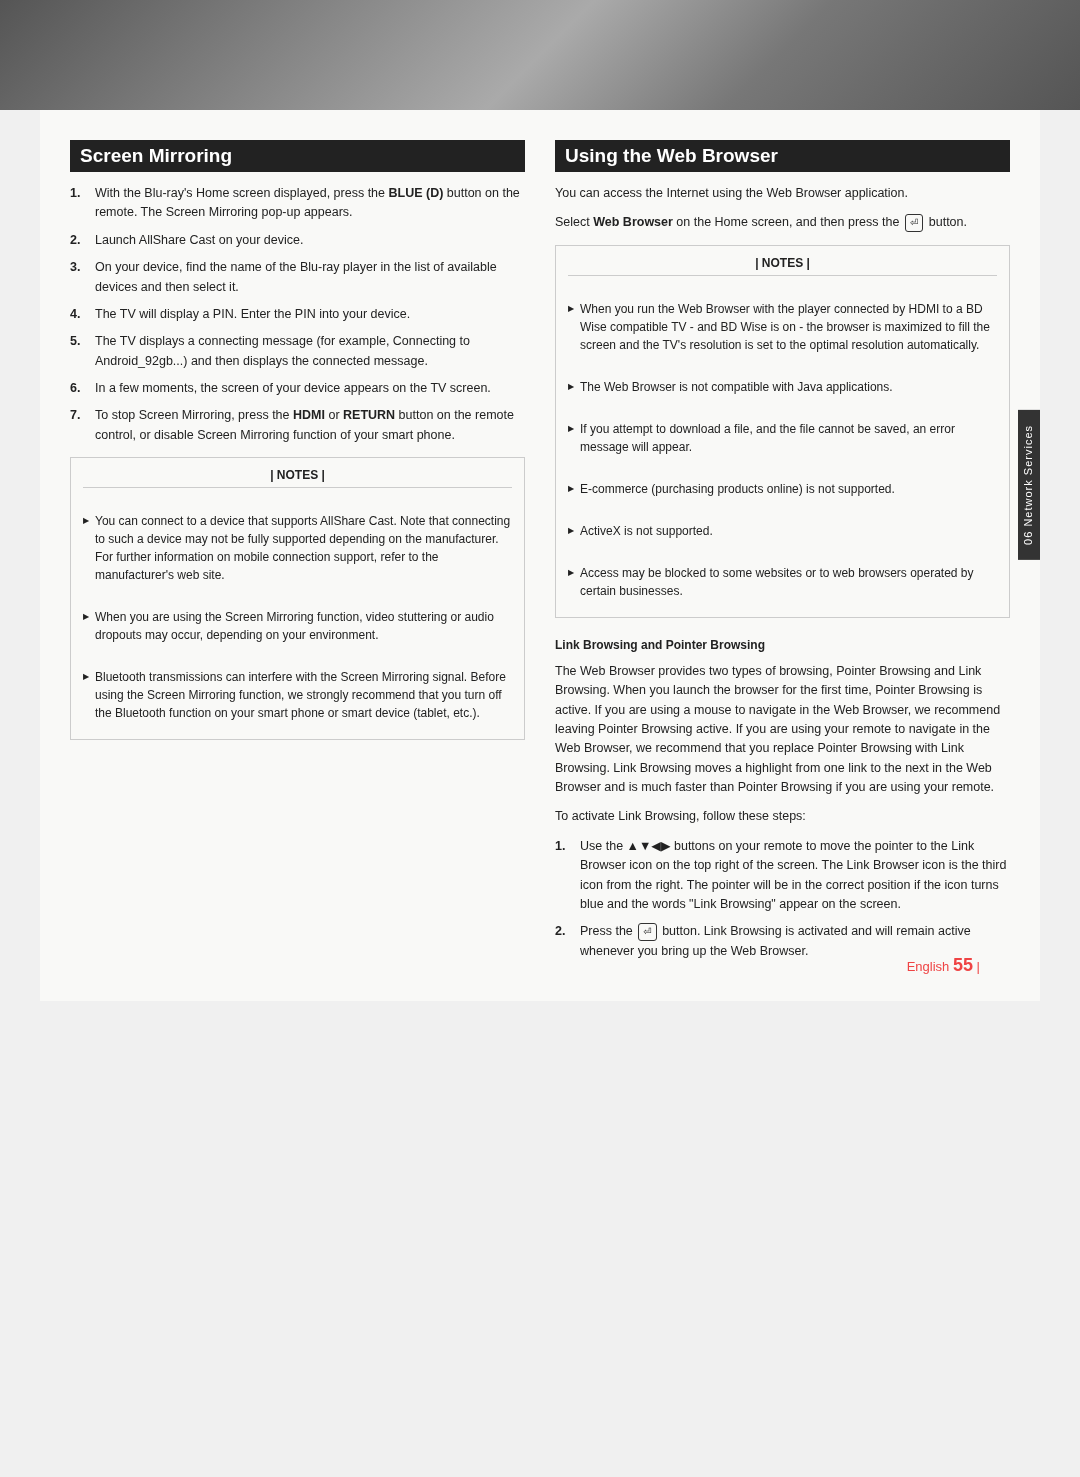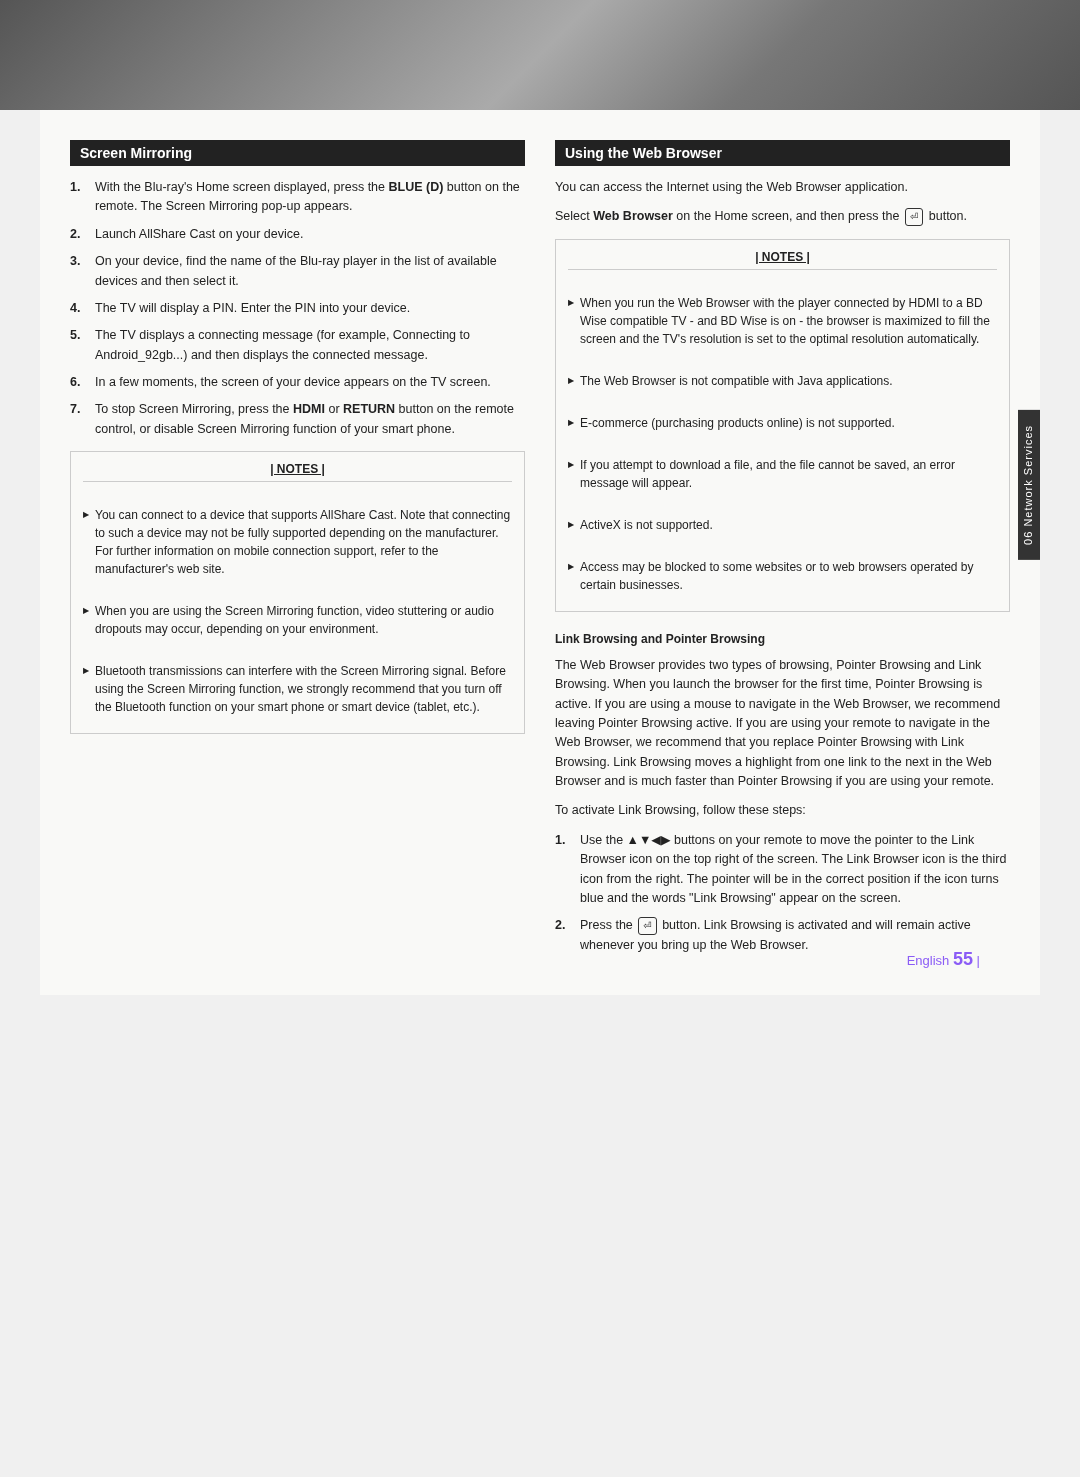--- a/index.html
+++ b/index.html
@@ -42,21 +42,21 @@
 
     .right-col {
       flex: 1;
     }
 
     
     .section-header {
       background: #222;
       color: #fff;
       padding: 5px 10px;
-      font-size: 14px;
+      font-size: 19px;
       font-weight: bold;
       margin-bottom: 12px;
     }
 
     .section-header-sub {
       font-size: 12px;
       font-weight: bold;
       margin-bottom: 10px;
       margin-top: 20px;
       border-bottom: none;
@@ -103,21 +103,20 @@
       margin-bottom: 10px;
     }
 
     .notes-title {
       font-size: 12px;
       font-weight: bold;
       text-align: center;
       margin-bottom: 8px;
       border-bottom: 1px solid #ccc;
       padding-bottom: 5px;
-      text-decoration: underline;
     }
 
     .notes-list {
       list-style: none;
       padding: 0;
     }
 
     .notes-list li {
       font-size: 12px;
       line-height: 1.5;
@@ -153,21 +152,21 @@
 
     
     .footer {
       position: absolute;
       bottom: 25px;
       left: 0;
       right: 0;
       text-align: right;
       padding-right: 60px;
       font-size: 13px;
-      color: #8b5cf6;
+      color: #ef4444;
     }
 
     .footer .page-num {
       font-size: 18px;
       font-weight: bold;
     }
 
     .icon-enter {
       display: inline-block;
       border: 1.5px solid #333;
@@ -258,22 +257,22 @@
 
       <p>
         <span>Select </span><span class="bold">Web Browser</span><span> on the Home screen, and then press the</span> <span class="icon-enter">⏎</span> <span>button.</span>
       </p>
 
       <div class="notes-box">
         <div class="notes-title">| NOTES |</div>
         <ul class="notes-list">
           <li>When you run the Web Browser with the player connected by HDMI to a BD Wise compatible TV - and BD Wise is on - the browser is maximized to fill the screen and the TV's resolution is set to the optimal resolution automatically.</li>
           <li>The Web Browser is not compatible with Java applications.</li>
+          <li>If you attempt to download a file, and the file cannot be saved, an error message will appear.</li>
           <li>E-commerce (purchasing products online) is not supported.</li>
-          <li>If you attempt to download a file, and the file cannot be saved, an error message will appear.</li>
           <li>ActiveX is not supported.</li>
           <li>Access may be blocked to some websites or to web browsers operated by certain businesses.</li>
         </ul>
       </div>
 
       <div class="section-header-sub">Link Browsing and Pointer Browsing</div>
 
       <p>The Web Browser provides two types of browsing, Pointer Browsing and Link Browsing. When you launch the browser for the first time, Pointer Browsing is active. If you are using a mouse to navigate in the Web Browser, we recommend leaving Pointer Browsing active. If you are using your remote to navigate in the Web Browser, we recommend that you replace Pointer Browsing with Link Browsing. Link Browsing moves a highlight from one link to the next in the Web Browser and is much faster than Pointer Browsing if you are using your remote.</p>
 
       <p>To activate Link Browsing, follow these steps:</p>

